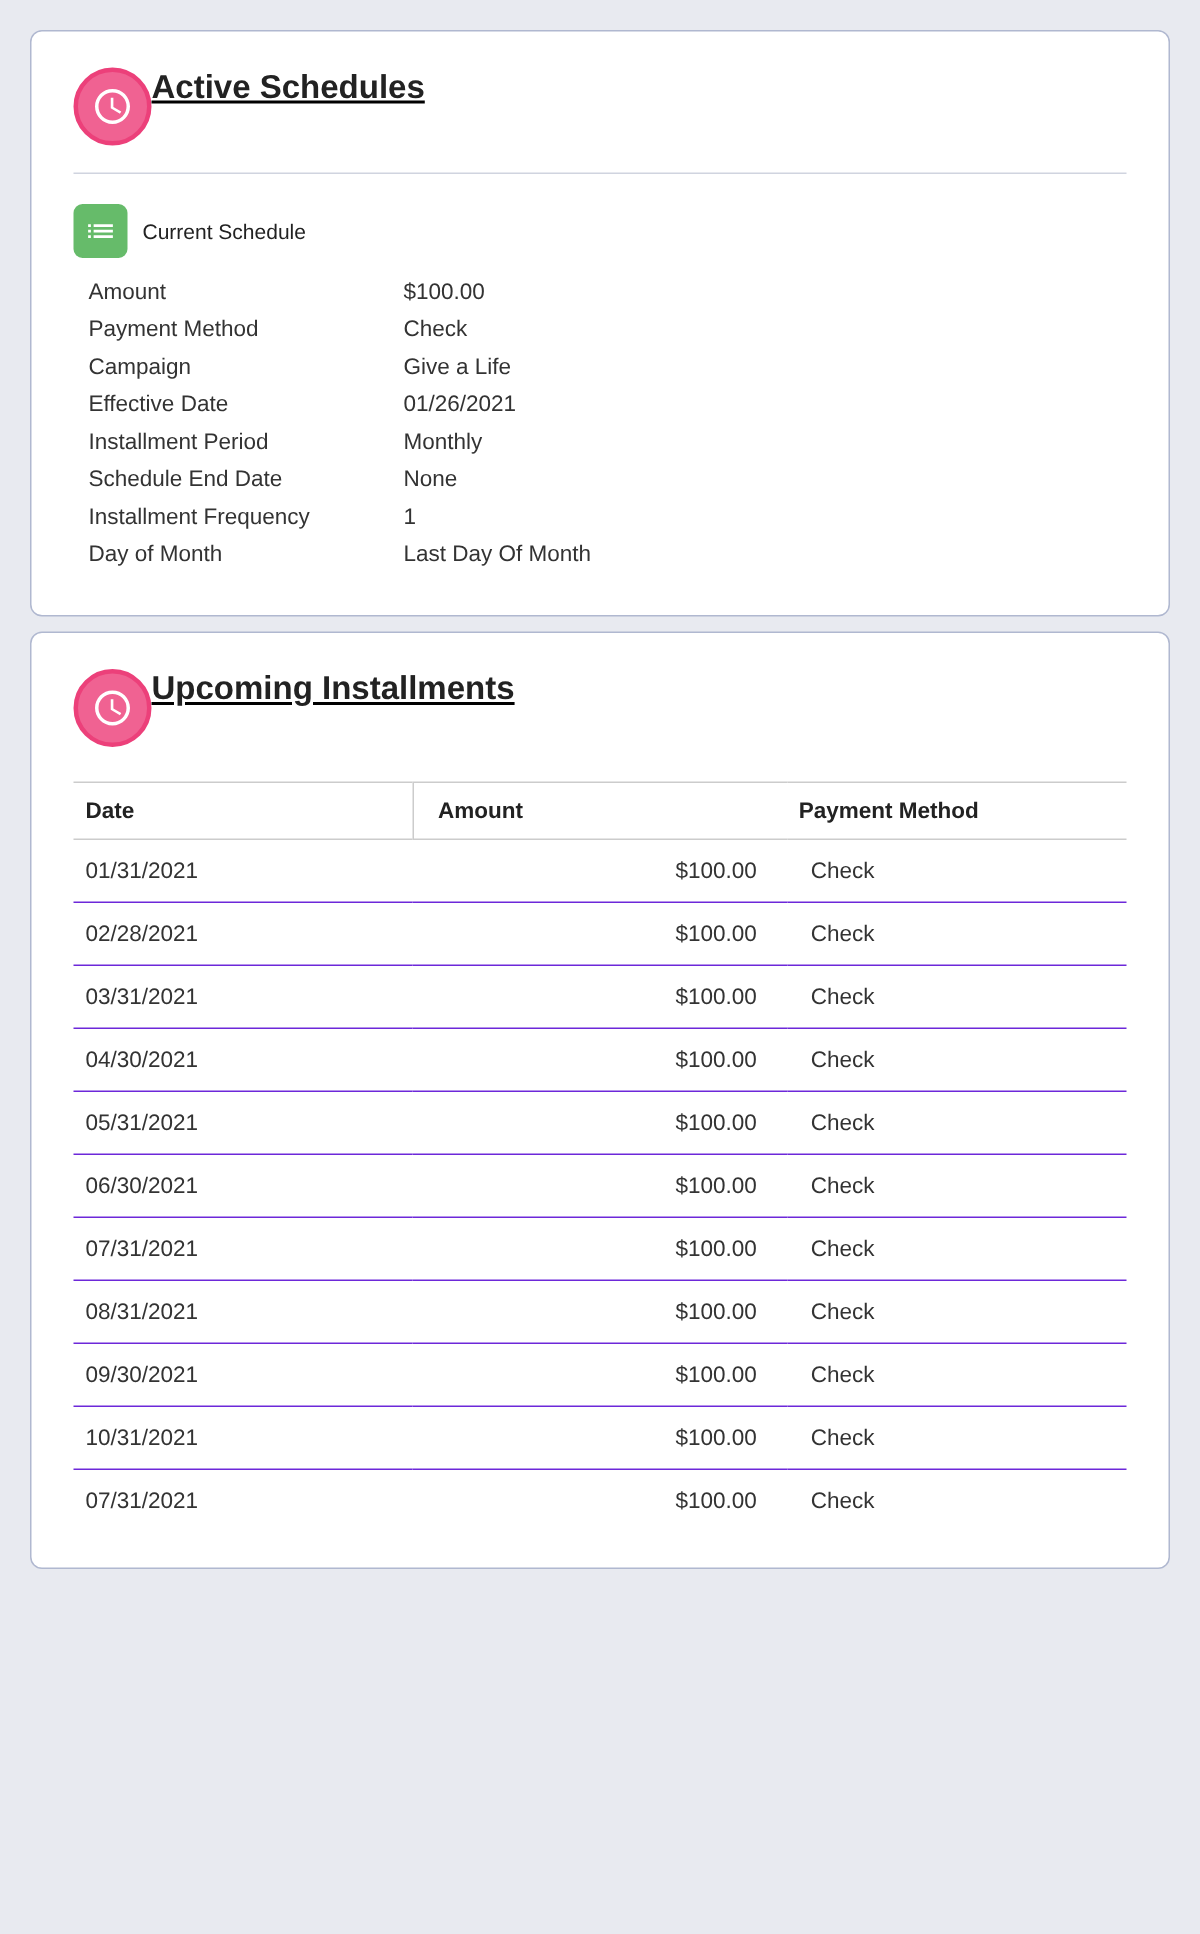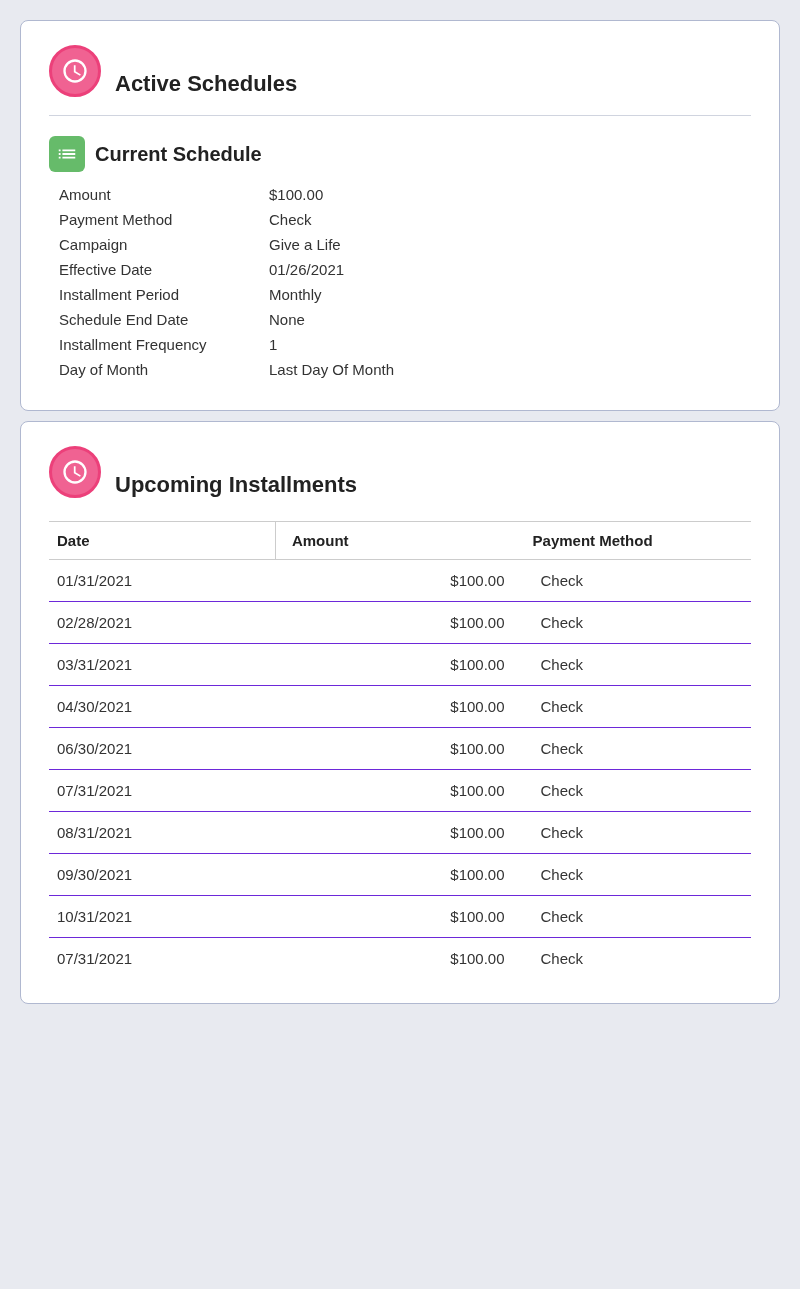--- a/index.html
+++ b/index.html
@@ -18,23 +18,24 @@
       background: #fff;
       border: 1.5px solid #b0b8d0;
       border-radius: 8px;
       width: 760px;
       margin-bottom: 10px;
       padding: 24px 28px;
     }
 
     .section-header {
       display: flex;
-      align-items: flex-end;
-      gap: 14px;
+      align-items: flex-start;
+      gap: 0;
       margin-bottom: 18px;
+      text-decoration: underline;
     }
 
     .section-icon-circle {
       width: 52px;
       height: 52px;
       border-radius: 50%;
       display: flex;
       align-items: center;
       justify-content: center;
       flex-shrink: 0;
@@ -82,22 +83,22 @@
       flex-shrink: 0;
     }
 
     .subsection-icon-box svg {
       width: 22px;
       height: 22px;
       fill: white;
     }
 
     .subsection-title {
-      font-size: 20px;
-      font-weight: 700;
+      font-size: 14px;
+      font-weight: 400;
       color: #222;
     }
 
     .schedule-fields {
       padding-left: 10px;
     }
 
     .schedule-row {
       display: flex;
       align-items: baseline;
@@ -270,20 +271,25 @@
           <td class="date-col">03/31/2021</td>
           <td class="amount-col">$100.00</td>
           <td class="payment-col">Check</td>
         </tr>
         <tr>
           <td class="date-col">04/30/2021</td>
           <td class="amount-col">$100.00</td>
           <td class="payment-col">Check</td>
         </tr>
         <tr>
+          <td class="date-col">05/31/2021</td>
+          <td class="amount-col">$100.00</td>
+          <td class="payment-col">Check</td>
+        </tr>
+        <tr>
           <td class="date-col">06/30/2021</td>
           <td class="amount-col">$100.00</td>
           <td class="payment-col">Check</td>
         </tr>
         <tr>
           <td class="date-col">07/31/2021</td>
           <td class="amount-col">$100.00</td>
           <td class="payment-col">Check</td>
         </tr>
         <tr>

